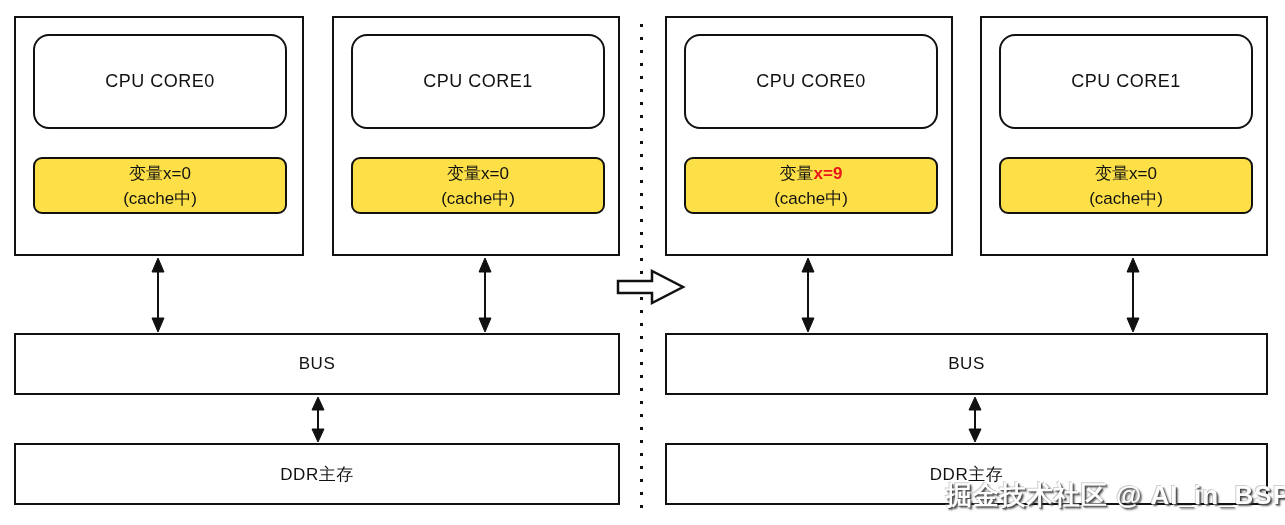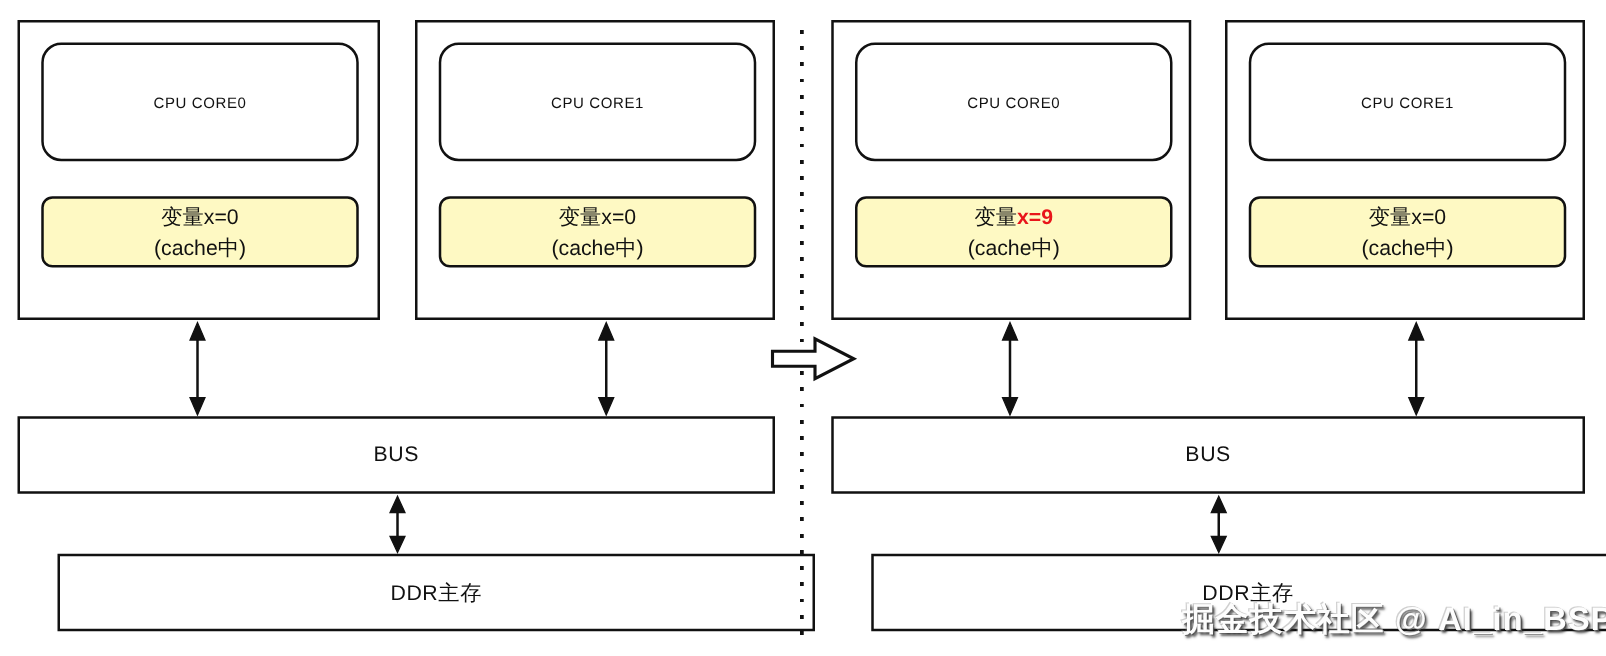--- a/index.html
+++ b/index.html
@@ -7,36 +7,36 @@
     position:relative; width:1285px; height:525px; background:#ffffff;
     font-family:"Liberation Sans","DejaVu Sans",sans-serif; color:#111;
     overflow:hidden;
   }
   .box { position:absolute; border:2px solid #111; background:#fff; box-sizing:border-box; }
   .core-box { top:16px; height:240px; }
   .cpu-label-box {
     position:absolute; left:17px; top:16px; width:254px; height:95px;
     border:2px solid #111; border-radius:16px; background:#fff; box-sizing:border-box;
     display:flex; align-items:center; justify-content:center;
-    font-size:12px; letter-spacing:0.5px;
+    font-size:18px; letter-spacing:0.5px;
   }
   .var-box {
     position:absolute; left:17px; top:139px; width:254px; height:57px;
-    border:2px solid #111; border-radius:9px; background:#fef9c3; box-sizing:border-box;
+    border:2px solid #111; border-radius:9px; background:#fde047; box-sizing:border-box;
     display:flex; flex-direction:column; align-items:center; justify-content:center;
     font-size:17px; line-height:25px;
   }
   .bus-box, .ddr-box {
     display:flex; align-items:center; justify-content:center;
     font-size:17px; letter-spacing:0.5px;
   }
   #bus1, #ddr1 { left:14px;  width:606px; }
   #bus2, #ddr2 { left:665px; width:603px; }
   #bus1, #bus2 { top:333px; height:62px; }
-  #ddr1, #ddr2 { top:443px; height:62px;margin-left:32px; }
+  #ddr1, #ddr2 { top:443px; height:62px; }
   #core1 { left:14px;  width:290px; }
   #core2 { left:332px; width:288px; }
   #core3 { left:665px; width:288px; }
   #core4 { left:980px; width:288px; }
   .hl { color:var(--hl,#e8151a); font-weight:700; }
   .dotted-divider {
     position:absolute; left:640px; top:24px; width:3px; height:484px;
     background:repeating-linear-gradient(to bottom, #111 0 3px, transparent 3px 13px);
   }
   .arrow-layer { position:absolute; left:0; top:0; pointer-events:none; }

